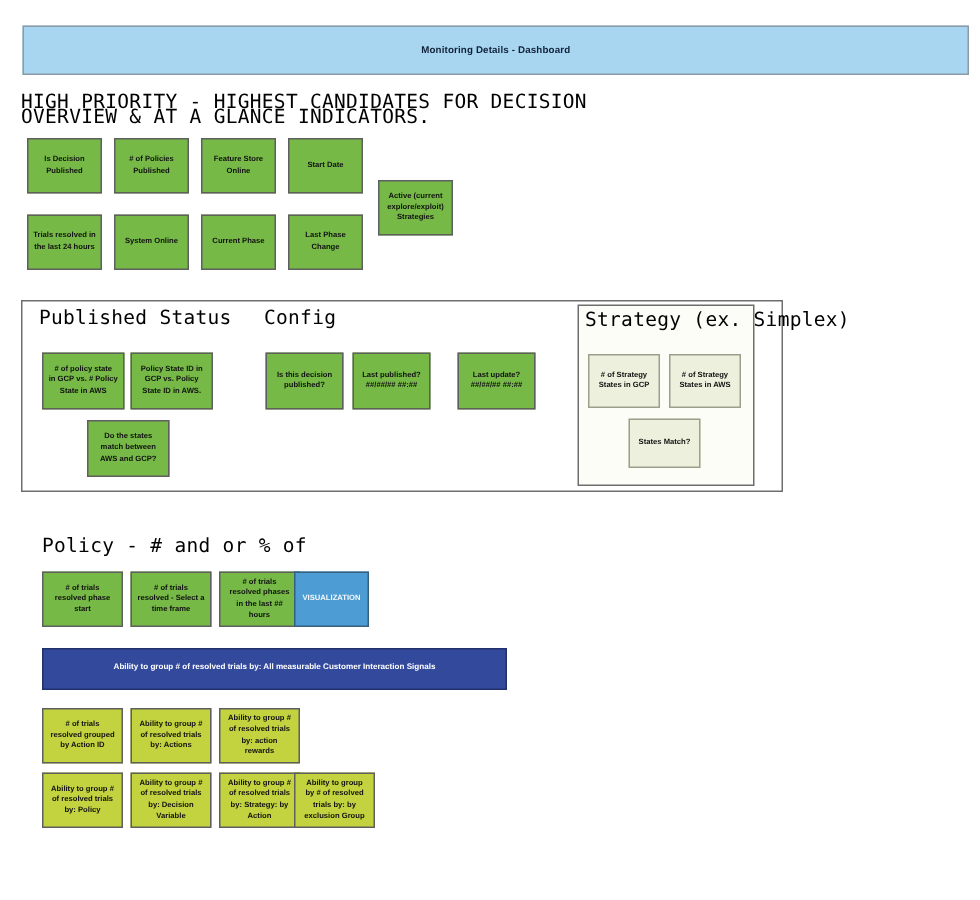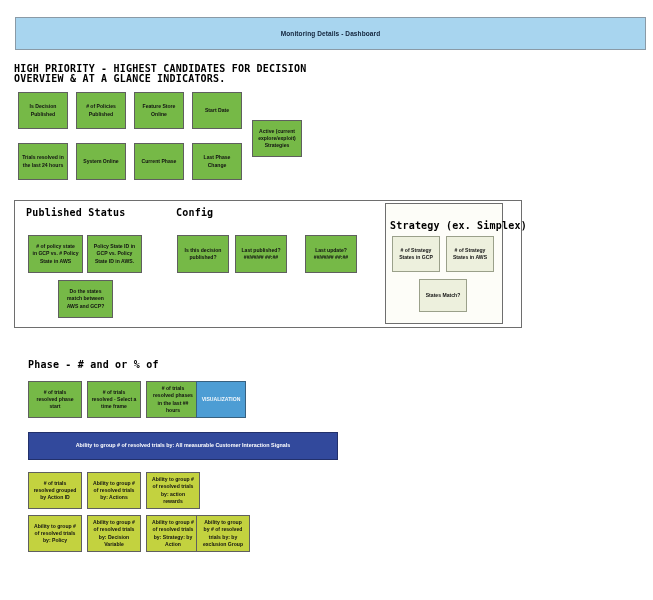--- a/index.html
+++ b/index.html
@@ -37,32 +37,32 @@
   .header-title {
     font-size: 6.5px;
     font-weight: bold;
     color: #10223a;
     letter-spacing: 0.1px;
   }
   
   .section-heading {
     position: absolute;
     font-family: "DejaVu Sans Mono", "Liberation Mono", monospace;
-    font-weight: bold;
-    font-size: 10px;
+    font-weight: normal;
+    font-size: 13px;
     color: #000000;
     letter-spacing: 0.2px;
     line-height: 10px;
     white-space: pre;
   }
   #hp-heading { left: 14px; top: 64px; }
   #trials-heading { left: 28px; top: 360px; }
   #strategy-status-heading { left: 26px; top: 208px; }
   #config-heading { left: 176px; top: 208px; }
-  #simplex-heading { left: 390px; top: 209px; margin-top: 12px; }
+  #simplex-heading { left: 390px; top: 209px; }
 
   
   .box {
     position: absolute;
     box-sizing: border-box;
     display: flex;
     align-items: center;
     justify-content: center;
     text-align: center;
     font-size: 5.1px;
@@ -172,21 +172,21 @@
 
   <div class="panel" id="panel-simplex"></div>
   <div class="section-heading" id="simplex-heading">Strategy (ex. Simplex)</div>
 
   <div class="box ivory" style="left:392px; top:236px; width:48px; height:36px;"># of Strategy
 States in GCP</div>
   <div class="box ivory" style="left:446px; top:236px; width:48px; height:36px;"># of Strategy
 States in AWS</div>
   <div class="box ivory" style="left:419px; top:279px; width:48px; height:33px;">States Match?</div>
 
-  <div class="section-heading" id="trials-heading">Phase - # and or % of</div>
+  <div class="section-heading" id="trials-heading">Policy - # and or % of</div>
 
   <div class="box green" style="left:28px;  top:381px; width:54px; height:37px;"># of trials
 resolved phase
 start</div>
   <div class="box green" style="left:87px;  top:381px; width:54px; height:37px;"># of trials
 resolved - Select a
 time frame</div>
   <div class="box green" style="left:146px; top:381px; width:54px; height:37px;"># of trials
 resolved phases
 in the last ##

